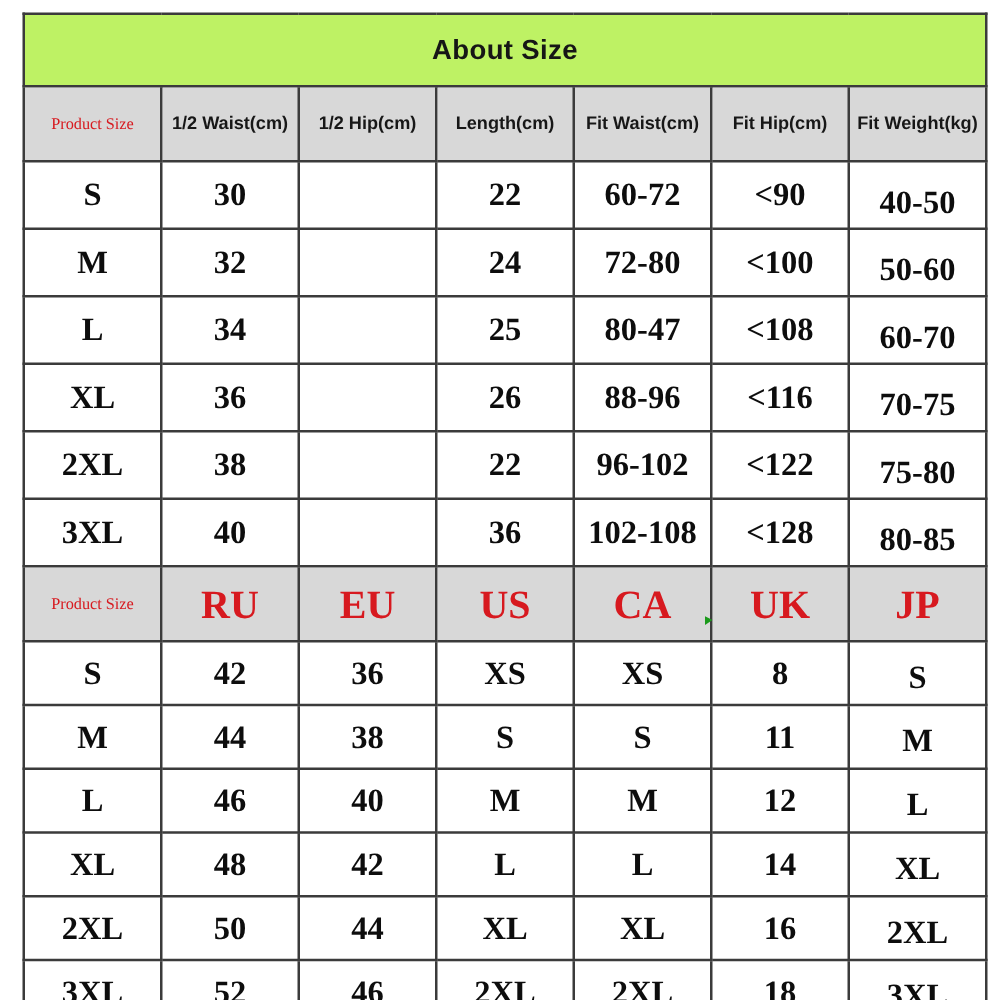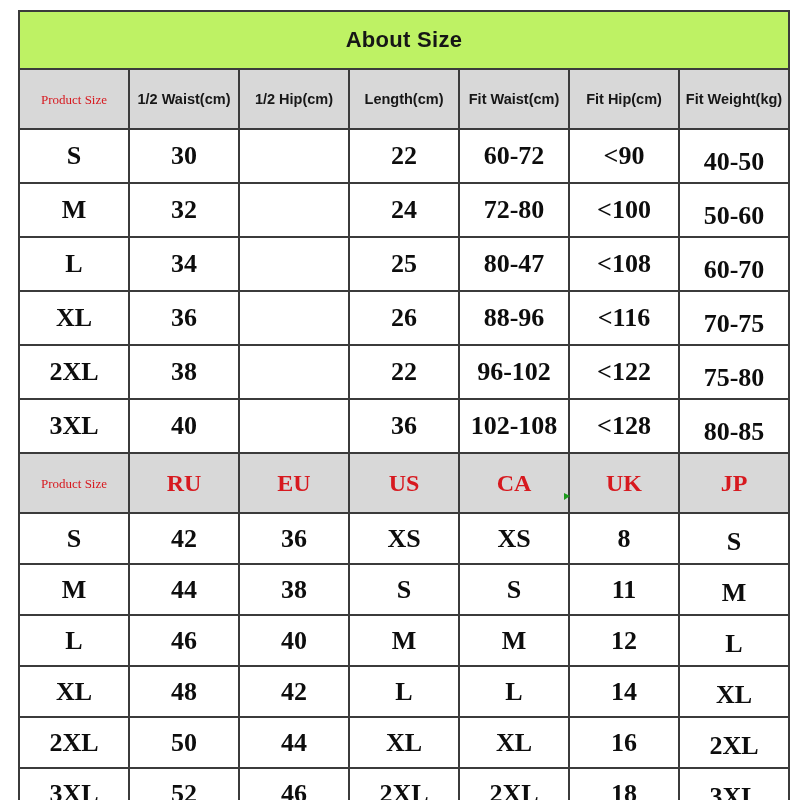--- a/index.html
+++ b/index.html
@@ -27,21 +27,21 @@
   }
   tr.head td{height:58px;background:var(--header-bg);}
   td.sub{font-size:14.5px;font-weight:700;color:#171717;}
   .corner-label{
     display:inline-block;max-width:84px;
     font-family:"Liberation Serif", serif;font-weight:400;
     font-size:13px;line-height:1.22;color:var(--red);
   }
   td.region{
     font-family:"Liberation Serif", serif;font-weight:700;
-    font-size:24px;color:var(--red);
+    font-size:32px;color:var(--red);
   }
   tr.r1 td{height:52px;}
   tr.r2 td{height:49px;}
   td.size-cell, td.value-cell{
     font-family:"Liberation Serif", serif;font-weight:700;
     font-size:26px;color:var(--ink);
   }
   .shift1{display:inline-block;transform:translateY(6px);text-align:right;}
   .shift2{display:inline-block;transform:translateY(3px);}
   .green-mark{

